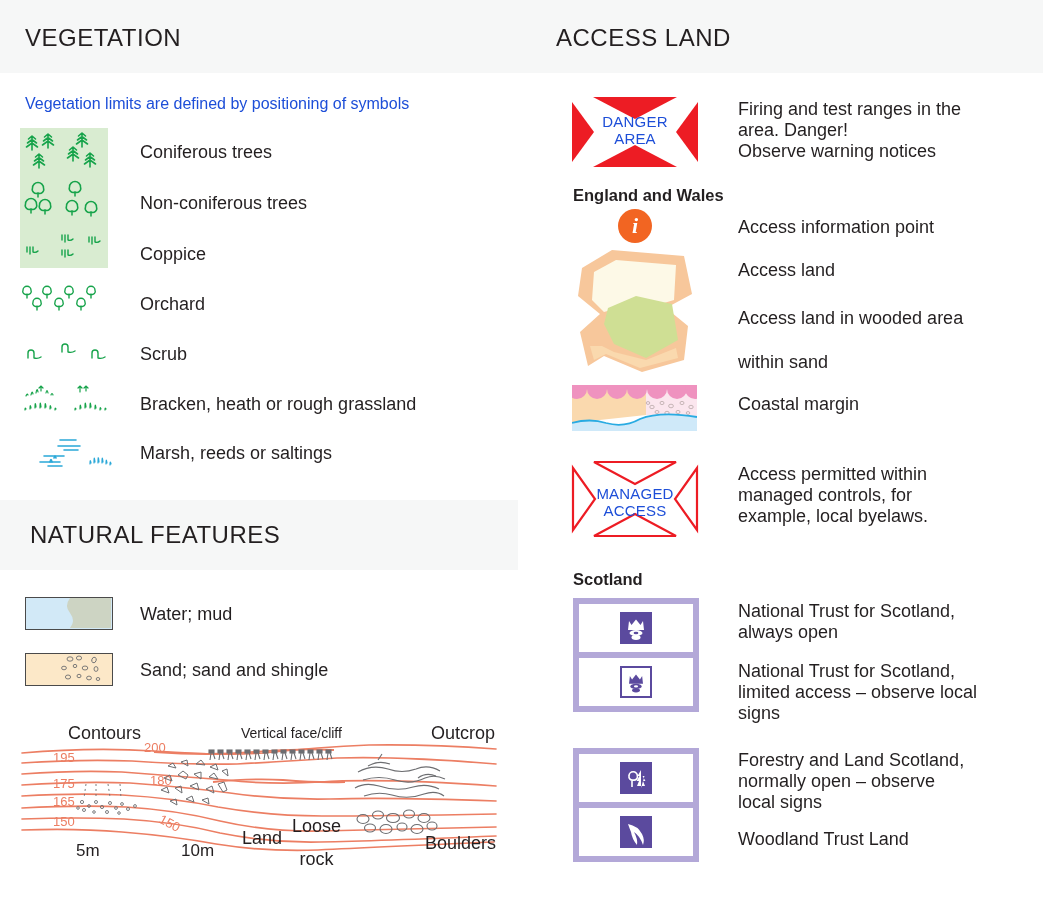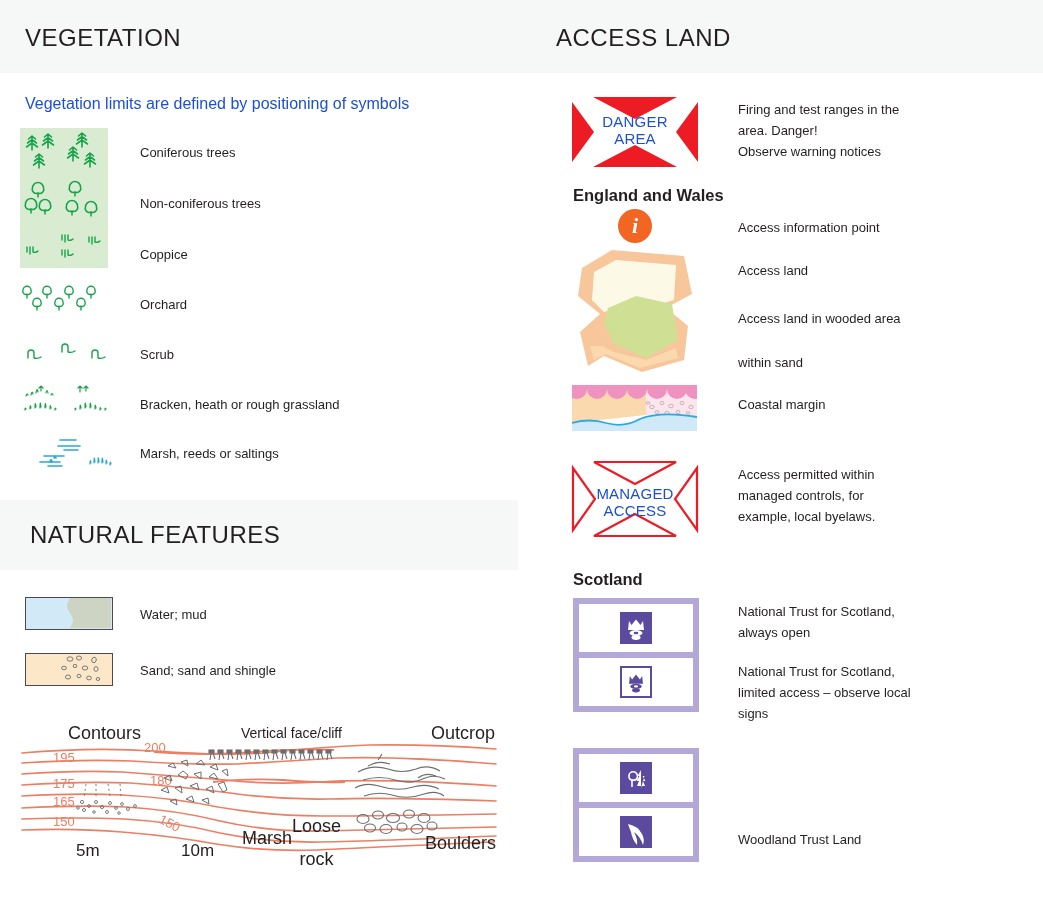--- a/index.html
+++ b/index.html
@@ -29,21 +29,21 @@
   }
 
   #band-veg      { left:0;   top:0;   width:1043px; height:73px; }
   #band-natural  { left:0;   top:500px; width:518px; height:70px; }
 
   #title-veg     { left:25px;  top:24px; }
   #title-access  { left:556px; top:24px; }
   #title-natural { left:30px;  top:521px; }
   .label {
     position:absolute;
-    font-size:13px;
+    font-size:18px;
     line-height:21px;
     color:#231f20;
     white-space:pre-line;
   }
   .sublabel {
     position:absolute;
     font-size:16.5px;
     font-weight:bold;
     color:#231f20;
   }
@@ -400,21 +400,21 @@
       <ellipse cx="368" cy="107" rx="6" ry="4.5"></ellipse>
       <ellipse cx="384" cy="105" rx="5" ry="4"></ellipse>
       <ellipse cx="399" cy="107" rx="6" ry="4.5"></ellipse>
       <ellipse cx="414" cy="104" rx="5" ry="4"></ellipse>
     </g>
   </svg>
 
   <div class="label nowrap" style="left:32px;  top:723px; font-size:18px;">Contours</div>
   <div class="label nowrap" style="left:205px; top:723px; font-size:14px;">Vertical face/cliff</div>
   <div class="label nowrap" style="left:395px; top:723px; font-size:18px;">Outcrop</div>
-  <div class="label nowrap" style="left:206px; top:828px; font-size:18px;">Marsh</div>
+  <div class="label nowrap" style="left:206px; top:828px; font-size:18px;">Land</div>
   <div class="label" style="left:292px; top:810px; font-size:18px; line-height:33px; text-align:center;">Loose
 rock</div>
   <div class="label nowrap" style="left:389px; top:833px; font-size:18px;">Boulders</div>
   <div class="label nowrap" style="left:40px;  top:840px; font-size:17px;">5m</div>
   <div class="label nowrap" style="left:145px; top:840px; font-size:17px;">10m</div>
 
   <svg class="sym" style="left:570px; top:93px;" width="130" height="78" viewBox="0 0 130 78">
     <g fill="#ed1c24">
       <polygon points="23,4 107,4 65,26"></polygon>
       <polygon points="23,74 107,74 65,52"></polygon>
@@ -549,15 +549,18 @@
     <div class="badge-cell">
       <svg class="chip" viewBox="0 0 32 32">
         <rect width="32" height="32" fill="#5b4a9e"></rect>
         <g fill="#ffffff">
           <path d="M8 8 q10 2 14 10 q3 6 1 11 q-3 -9 -9 -13 q4 7 3 13 q-5 -6 -6 -13 q-2 -5 -3 -8 Z"></path>
         </g>
       </svg>
     </div>
   </div>
 
+  <div class="label" style="left:738px; top:750px;">Forestry and Land Scotland,
+normally open – observe
+local signs</div>
   <div class="label" style="left:738px; top:829px;">Woodland Trust Land</div>
 
 </div>
 
 </body></html>

